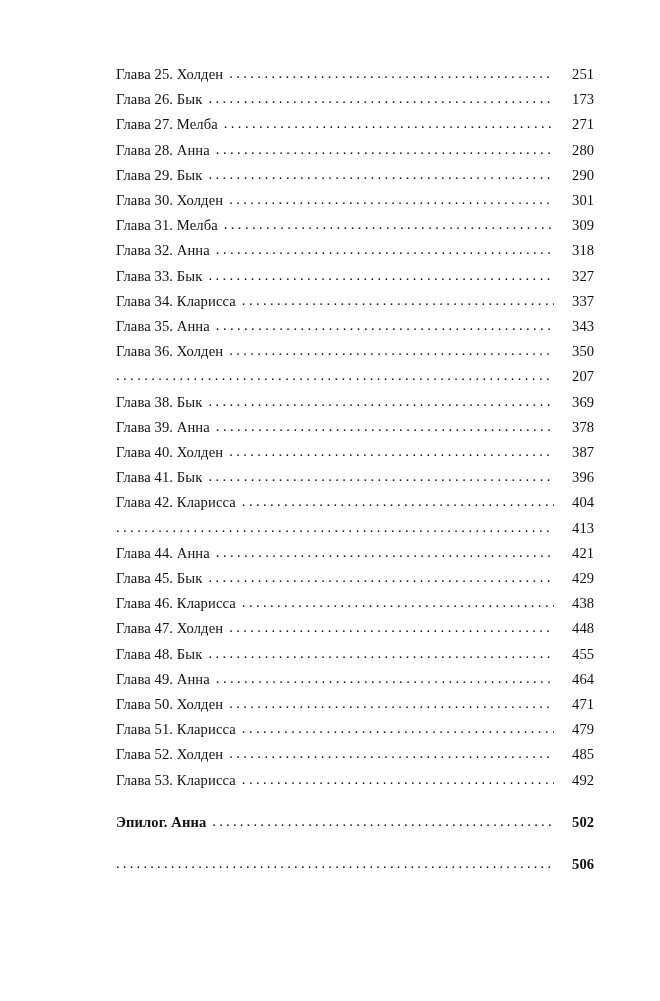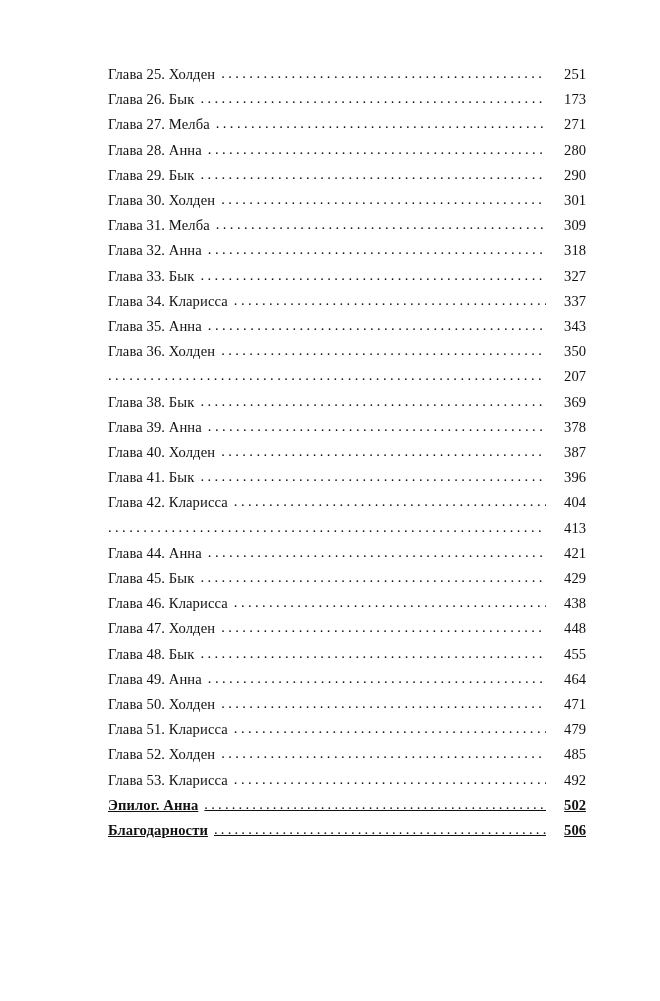--- a/index.html
+++ b/index.html
@@ -16,21 +16,21 @@
   }
   .page {
     position: relative;
     width: 660px;
     height: 1001px;
     background: #ffffff;
     box-sizing: border-box;
   }
   .toc {
     position: absolute;
-    left: 108px;
+    left: 116px;
     top: 62px;
     width: 478px;
   }
   .toc-row {
     display: flex;
     align-items: baseline;
     font-size: 14.6px;
     line-height: 25.2px;
     white-space: nowrap;
   }
@@ -48,21 +48,21 @@
     color: #111111;
     transform: translateY(-1px);
   }
   .toc-row .page-num {
     flex: 0 0 auto;
     width: 34px;
     text-align: right;
     padding-left: 6px;
   }
   .toc-row.gap-before {
-    text-decoration: underline;
+    margin-top: 17px;
   }
   .toc-row.bold .title,
   .toc-row.bold .page-num {
     font-weight: bold;
   }
   .toc-row.bold .leaders {
     letter-spacing: 3.2px;
   }
   
 </style>
@@ -213,18 +213,17 @@
         <span class="title">Глава 53. Кларисса</span>
         <span class="leaders">...............................................................................</span>
         <span class="page-num">492</span>
       </div>
       <div class="toc-row bold gap-before">
         <span class="title">Эпилог. Анна</span>
         <span class="leaders">...............................................................................</span>
         <span class="page-num">502</span>
       </div>
       <div class="toc-row bold gap-before">
-        <span class="title">Благодарности</span>
         <span class="leaders">...............................................................................</span>
         <span class="page-num">506</span>
       </div>
     </div>
 </div>
 
 </body></html>

